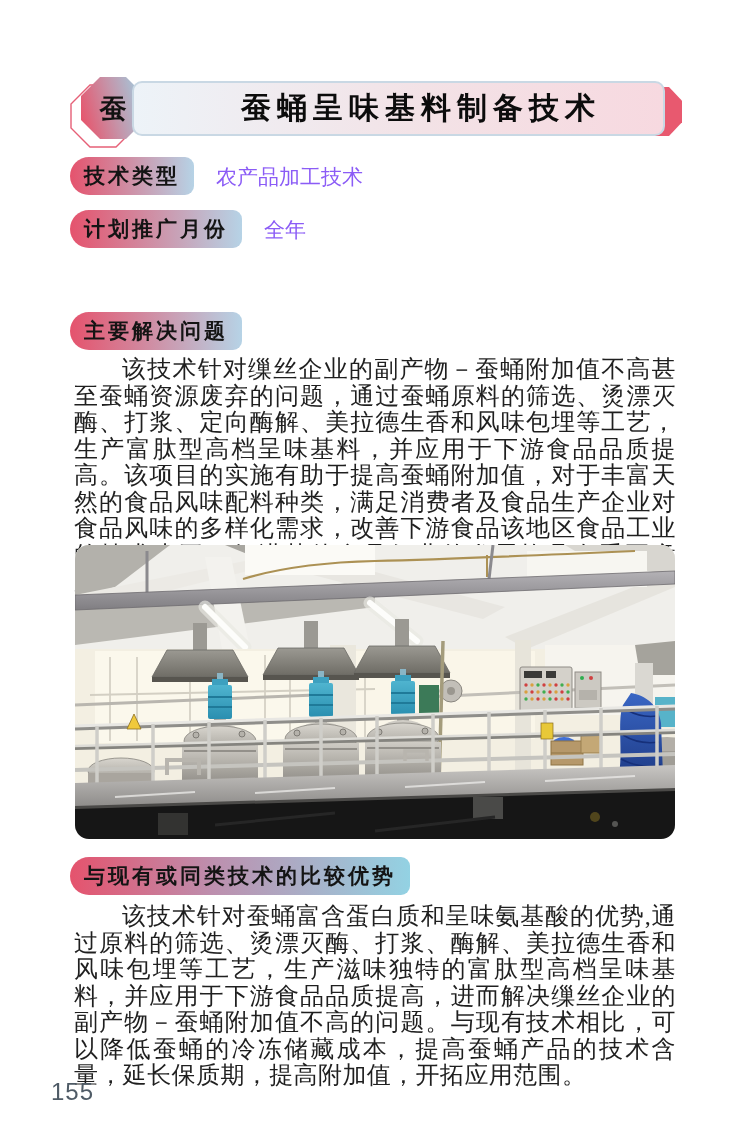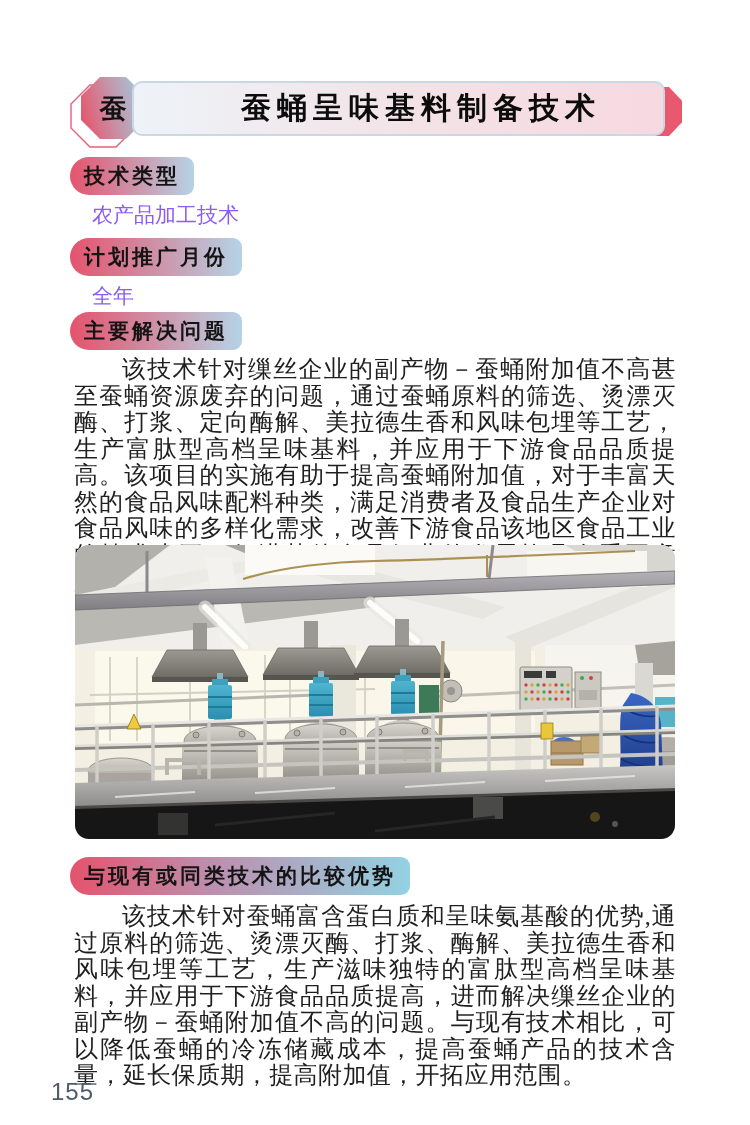--- a/index.html
+++ b/index.html
@@ -20,21 +20,21 @@
     box-sizing:border-box; border:2px solid #c9d8e4; border-radius:10px;
     background:linear-gradient(90deg,#edf3f8 0%,#f3e2e6 55%,#f7d9e0 100%);
     display:flex; align-items:center; justify-content:center;
   }
   .banner-title {
     font-weight:bold; font-size:30px; letter-spacing:6px; color:#0c0c0c;margin-left:45px;
   }
   .octa-char { font-weight:bold; font-size:27px; fill:#111; }
 
   
-  .field-row { position:absolute; left:70px; display:flex; align-items:flex-start;flex-direction:column; }
+  .field-row { position:absolute; left:70px; display:flex; align-items:flex-start; }
   .badge {
     height:38px; display:flex; align-items:center; padding:0 14px;
     border-radius:19px 9px 9px 19px; flex:none;
     background:linear-gradient(90deg,#e5536d 0%,#cf8fa5 48%,#b6d3e6 100%);
     font-weight:bold; font-size:21px; letter-spacing:3px; color:#141414; white-space:nowrap;
   }
   .badge.cyan {
     background:linear-gradient(90deg,#e5536d 0%,#bd8fae 42%,#93d2e3 100%);
   }
   .field-value {
@@ -87,21 +87,21 @@
   <div class="banner-back"></div>
   <div class="banner">
     <div class="banner-title">蚕蛹呈味基料制备技术</div>
   </div>
 
   <div class="field-row" style="top:157px;">
     <div class="badge">技术类型</div>
     <div class="field-value">农产品加工技术</div>
   </div>
 
-  <div class="field-row" style="top:210px;margin-top:28px;">
+  <div class="field-row" style="top:210px;">
     <div class="badge">计划推广月份</div>
     <div class="field-value">全年</div>
   </div>
 
 
   <div class="field-row" style="top:312px;">
     <div class="badge">主要解决问题</div>
   </div>
 
   <div class="body-paragraph" style="top:356px;">该技术针对缫丝企业的副产物－蚕蛹附加值不高甚至蚕蛹资源废弃的问题，通过蚕蛹原料的筛选、烫漂灭酶、打浆、定向酶解、美拉德生香和风味包埋等工艺，生产富肽型高档呈味基料，并应用于下游食品品质提高。该项目的实施有助于提高蚕蛹附加值，对于丰富天然的食品风味配料种类，满足消费者及食品生产企业对食品风味的多样化需求，改善下游食品该地区食品工业的技术水平，促进其他食品行业的发展均具有重要意义。</div>

